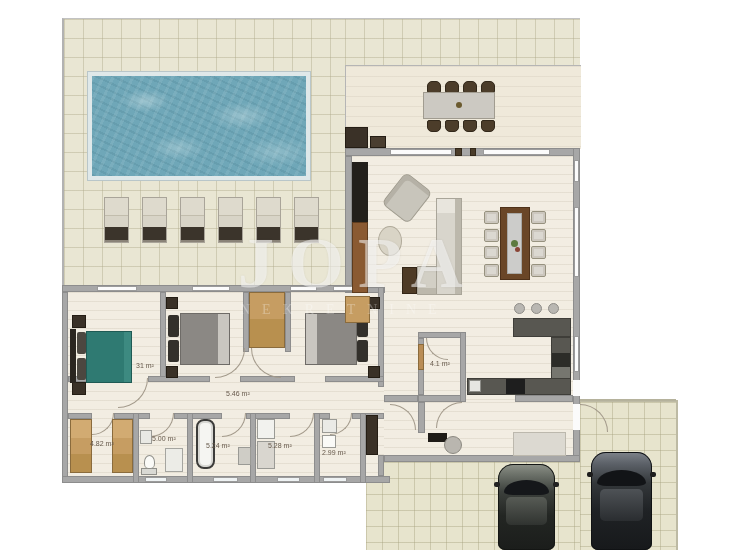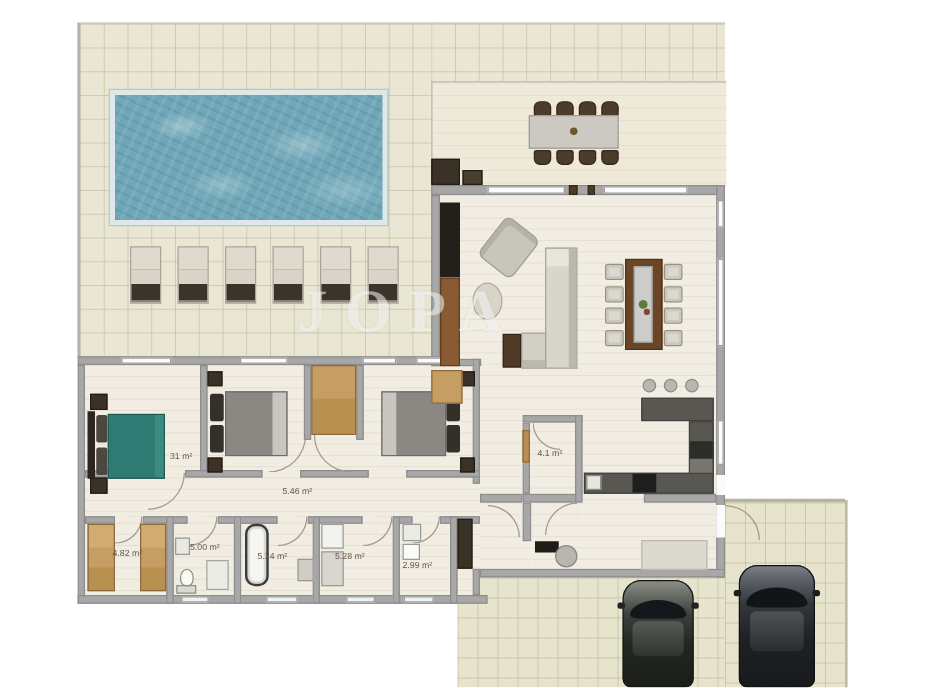--- a/index.html
+++ b/index.html
@@ -42,21 +42,21 @@
   .lounger{width:25px;height:46px;border:1px solid #a9a499;box-sizing:border-box;
     background:linear-gradient(#dedacd 0 17px,#c2bdad 17px 18px,#d8d4c7 18px 29px,#3b342b 29px 42px,#8a8378 42px 46px);}
   .tchair{width:14px;height:12px;background:#4c3d2a;border:1px solid #32281a;border-radius:5px 5px 2px 2px;box-sizing:border-box;}
   .dchair{width:15px;height:13px;background:#dbd8d1;border:1px solid #97927f;border-radius:2px;box-sizing:border-box;
     box-shadow:inset 0 0 0 2px rgba(120,110,90,.15);}
   .stool{width:11px;height:11px;border-radius:50%;background:#b9b7b2;border:1px solid #8f8d88;box-sizing:border-box;}
   .tan{background:#c69d62;border:1px solid #8a6b3c;box-sizing:border-box;}
   .dark{background:#3a3127;border:1px solid #241d14;box-sizing:border-box;}
   .counter{background:#585751;box-shadow:inset 0 0 0 1px #3f3e39;}
   .wm{font-family:"Liberation Serif",serif;color:rgba(255,255,255,.52);letter-spacing:14px;
-      font-size:48px;font-weight:bold;text-shadow:0 0 2px rgba(120,120,120,.15);}
+      font-size:72px;font-weight:bold;text-shadow:0 0 2px rgba(120,120,120,.15);}
   .wm2{font-family:"Liberation Serif",serif;color:rgba(255,255,255,.30);letter-spacing:12px;font-size:14px;}
   .car{border-radius:15px 15px 7px 7px;box-sizing:border-box;}
 </style>
 </head>
 <body>
 
 <div id="canvas">
 
   <div class="abs tiles" style="left:62px;top:18px;width:283px;height:267px;border-left:2px solid #b2b2b2;border-top:1px solid #c2c2c2;"></div>
   <div class="abs tiles" style="left:345px;top:18px;width:235px;height:47px;border-top:1px solid #c2c2c2;"></div>
@@ -255,14 +255,15 @@
   </div>
 
   <div class="abs car" style="left:591px;top:452px;width:61px;height:98px;background:linear-gradient(180deg,#7e838a 0%,#5c6168 12%,#33373a 32%,#1f2225 60%,#17191b 100%);box-shadow:inset 0 0 0 1px #101214;">
     <div class="abs" style="left:6px;top:18px;width:49px;height:16px;background:#121417;border-radius:50% 50% 20% 20%/80% 80% 20% 20%;"></div>
     <div class="abs" style="left:9px;top:37px;width:43px;height:32px;background:linear-gradient(#4e5256,#2a2d30);border-radius:5px;"></div>
     <div class="abs" style="left:-4px;top:20px;width:6px;height:5px;background:#1d1d1d;border-radius:2px;"></div>
     <div class="abs" style="left:59px;top:20px;width:6px;height:5px;background:#1d1d1d;border-radius:2px;"></div>
   </div>
 
   <div class="abs wm" style="left:238px;top:222px;">JOPA</div>
+  <div class="abs wm2" style="left:240px;top:302px;">NEKRETNINE</div>
 
 </div>
 
 </body></html>

